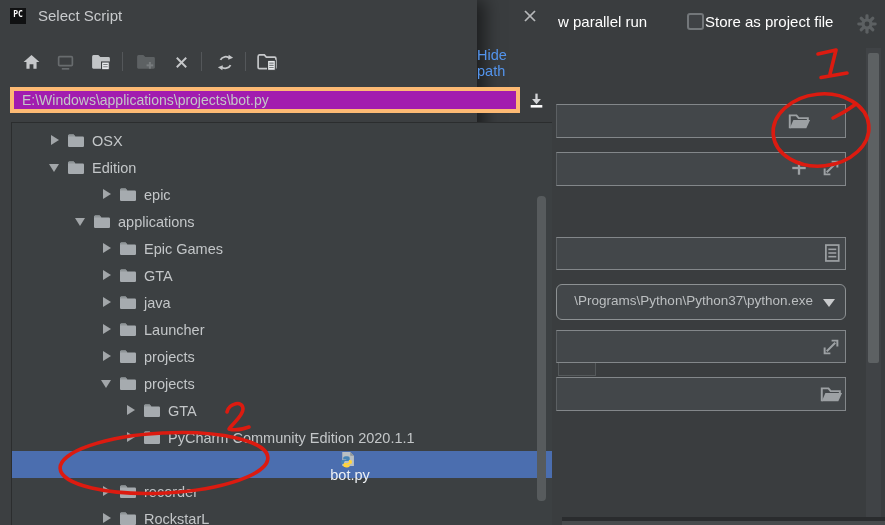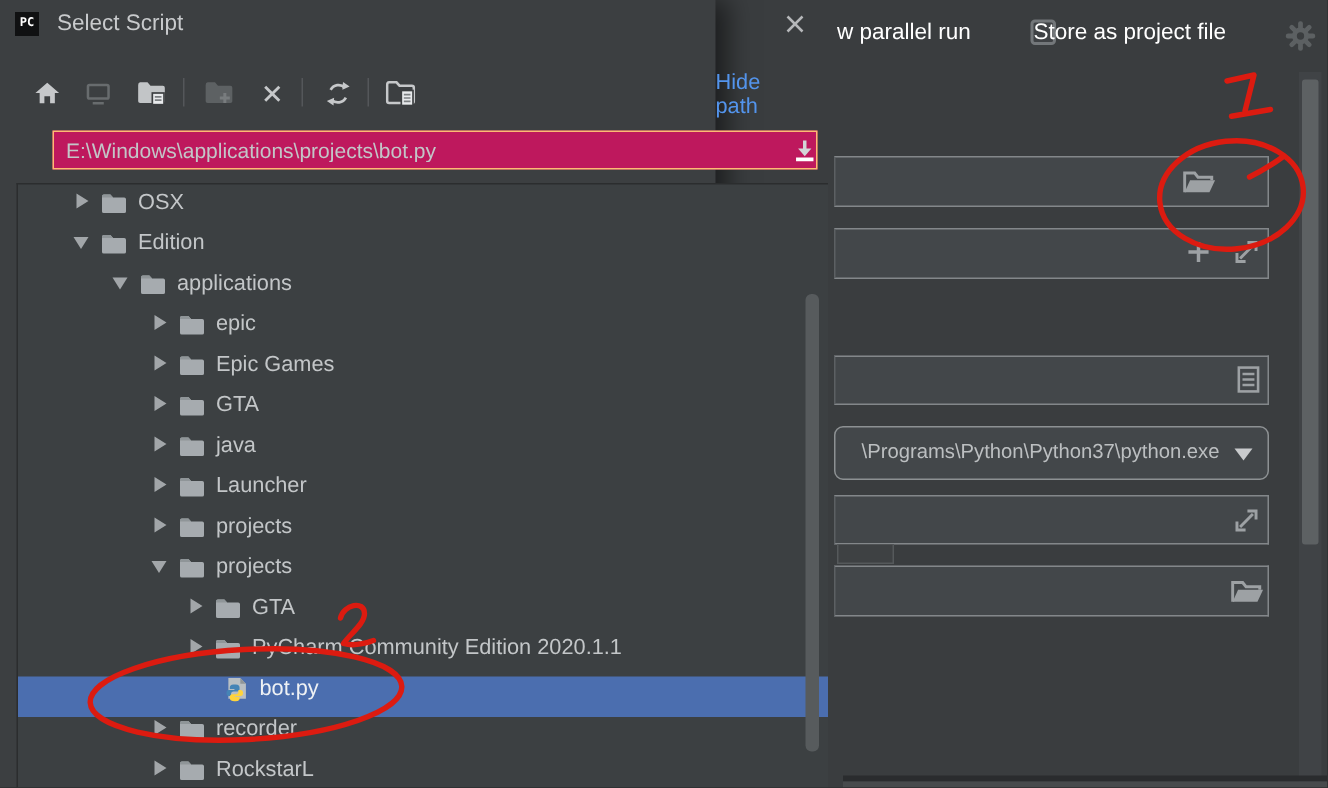--- a/index.html
+++ b/index.html
@@ -34,32 +34,32 @@
           background:linear-gradient(135deg,#17d globe 0,#17d488 0%,#8fe84e 40%,#f3ef4c 70%,#f0a63a 100%);}
   .pcicon-inner{width:100%;height:100%;background:#101112;color:#fff;
           font:bold 8px "DejaVu Sans Mono",monospace;display:flex;align-items:flex-start;
           justify-content:center;padding-top:2px;letter-spacing:0;}
   .dlg-title{position:absolute;left:38px;top:7px;color:#c8cacc;font-size:15px;}
   .toolbar-btn{position:absolute;top:50px;width:24px;height:24px;display:flex;
                align-items:center;justify-content:center;}
   .tb-sep{position:absolute;top:52px;width:1px;height:19px;background:#54575a;}
   .hidepath{position:absolute;left:477px;top:47px;color:#5394ec;font-size:14.5px;cursor:pointer;}
   .pathfield{position:absolute;left:10px;top:87px;width:510px;height:26px;
-             background:#be185d;border:1px solid #fdba74;color:#c3c6c8;font-size:14px;
-             font-family:"Liberation Sans",sans-serif;padding:0 8px;outline:none;margin-left:25px;}
+             background:#a21caf;border:4px solid #fdba74;color:#c3c6c8;font-size:14px;
+             font-family:"Liberation Sans",sans-serif;padding:0 8px;outline:none;}
   .dl-btn{position:absolute;left:524px;top:88px;width:24px;height:24px;display:flex;
           align-items:center;justify-content:center;}
 
   
   .treepanel{position:absolute;left:11px;top:122px;width:541px;height:403px;
              background:#3c4042;border:1px solid #2b2d2e;border-bottom:none;border-right:none;
              overflow:hidden;padding-top:4px;}
-  .trow{height:27px;display:flex;align-items:flex-start;color:#c3c6c8;font-size:14.5px;
+  .trow{height:27px;display:flex;align-items:center;color:#c3c6c8;font-size:14.5px;
         white-space:nowrap;cursor:default;}
-  .trow.selected{background:#4b6eaf;color:#eef1f4;}
+  .trow.selected{background:#4b6eaf;color:#eef1f4;flex-direction:column;}
   .lvl0{padding-left:36px;}.lvl1{padding-left:62px;}.lvl2{padding-left:88px;}
   .lvl3{padding-left:112px;}.lvl3file{padding-left:136px;}
   .chev{width:15px;height:15px;position:relative;flex:none;margin-right:4px;}
   .collapsed>.chev::before{content:"";position:absolute;left:3px;top:2px;
      border-left:8px solid #a2a6a9;border-top:5.5px solid transparent;border-bottom:5.5px solid transparent;}
   .expanded>.chev::before{content:"";position:absolute;left:1px;top:4px;
      border-top:8px solid #a2a6a9;border-left:5.5px solid transparent;border-right:5.5px solid transparent;}
   .ticon{width:18px;height:16px;flex:none;margin-right:7px;display:flex;align-items:center;}
   .tree-thumb{position:absolute;right:6px;top:73px;width:9px;height:305px;
               background:#575b5d;border-radius:4px;}
@@ -94,21 +94,21 @@
         <path d="M8.5 14.2 H3.8 V9.5"></path>
       </g>
     </symbol>
   </defs>
 </svg>
 
 <div id="stage">
 
   <div class="abs bg-text" style="left:558px;top:13px;">w parallel run</div>
   <div class="abs checkbox" style="left:687px;top:13px;"></div>
-  <div class="abs bg-text" style="left:689px;top:13px;">Store as project file</div>
+  <div class="abs bg-text" style="left:705px;top:13px;">Store as project file</div>
   <div class="abs" style="left:856px;top:13px;">
     <svg width="22" height="22" viewBox="0 0 18 18">
       <g fill="#5c6062">
         <rect x="7.7" y="1" width="2.6" height="16" rx="1.2"></rect>
         <rect x="7.7" y="1" width="2.6" height="16" rx="1.2" transform="rotate(45 9 9)"></rect>
         <rect x="7.7" y="1" width="2.6" height="16" rx="1.2" transform="rotate(90 9 9)"></rect>
         <rect x="7.7" y="1" width="2.6" height="16" rx="1.2" transform="rotate(135 9 9)"></rect>
         <circle cx="9" cy="9" r="4.6"></circle>
       </g>
       <circle cx="9" cy="9" r="2" fill="#3a3d3f"></circle>
@@ -268,37 +268,37 @@
       </div>
       <div class="trow lvl0 expanded">
         <span class="chev"></span>
         <span class="ticon">
             <svg width="18" height="15" viewBox="0 0 18 15">
               <use href="#sym-folder"></use>
             </svg>
           </span>
         <span>Edition</span>
       </div>
+      <div class="trow lvl2 collapsed">
+        <span class="chev"></span>
+        <span class="ticon">
+            <svg width="18" height="15" viewBox="0 0 18 15">
+              <use href="#sym-folder"></use>
+            </svg>
+          </span>
+        <span>epic</span>
+      </div>
       <div class="trow lvl1 expanded">
         <span class="chev"></span>
         <span class="ticon">
             <svg width="18" height="15" viewBox="0 0 18 15">
               <use href="#sym-folder"></use>
             </svg>
           </span>
         <span>applications</span>
-      </div>
-      <div class="trow lvl2 collapsed">
-        <span class="chev"></span>
-        <span class="ticon">
-            <svg width="18" height="15" viewBox="0 0 18 15">
-              <use href="#sym-folder"></use>
-            </svg>
-          </span>
-        <span>epic</span>
       </div>
       <div class="trow lvl2 collapsed">
         <span class="chev"></span>
         <span class="ticon">
             <svg width="18" height="15" viewBox="0 0 18 15">
               <use href="#sym-folder"></use>
             </svg>
           </span>
         <span>Epic Games</span>
       </div>

